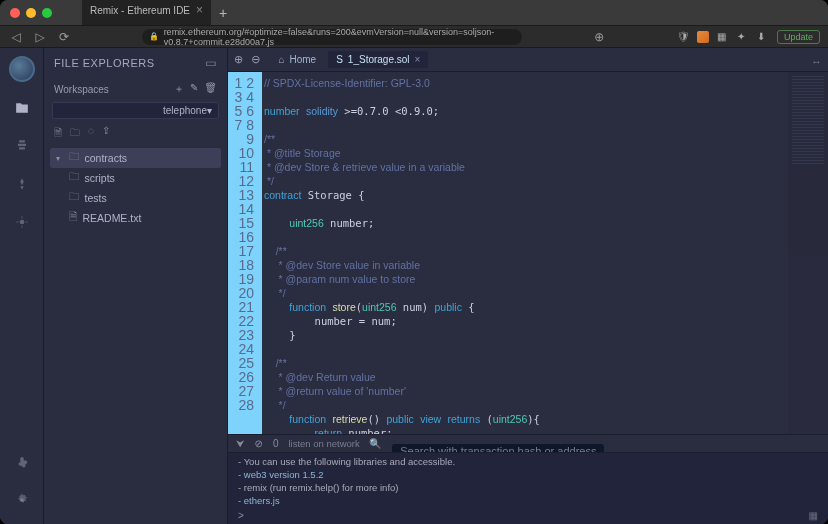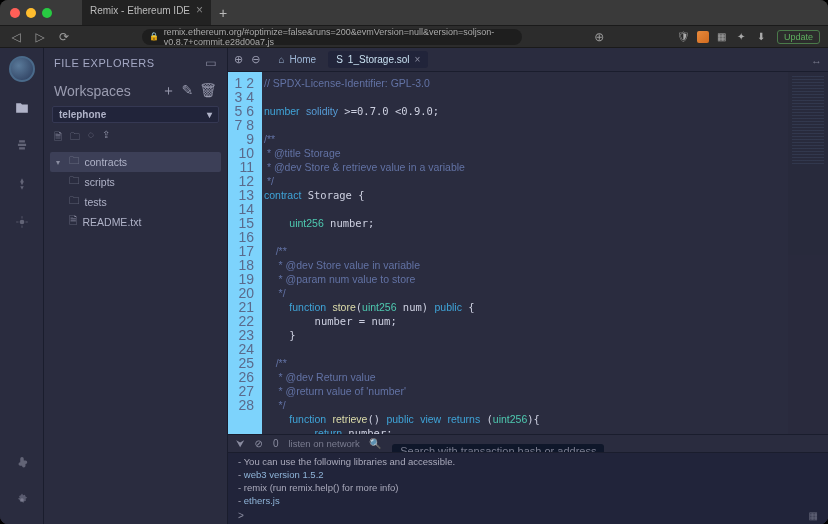--- a/index.html
+++ b/index.html
@@ -25,23 +25,23 @@
     .update-btn { font-size: 9px; color: #5fb05f; border: 1px solid #4a7a4a; padding: 1px 6px; border-radius: 3px; }
     .app { flex: 1; display: flex; background: #2a2c3f; overflow: hidden; }
     .icon-sidebar { width: 44px; background: #2a2c3f; border-right: 1px solid #1a1d2d; display: flex; flex-direction: column; align-items: center; padding-top: 8px; gap: 14px; }
     .icon-sidebar .remix-logo { width: 26px; height: 26px; border-radius: 50%; border: 2px solid #4a6a8a; background: radial-gradient(circle at 35% 35%, #5a7a9a, #2a3a5a); }
     .icon-sidebar .side-icon { color: #7a7c8f; font-size: 14px; cursor: pointer; width: 24px; height: 24px; display: flex; align-items: center; justify-content: center; }
     .icon-sidebar .side-icon.active { color: #b0b3c8; }
     .icon-sidebar .bottom-icons { margin-top: auto; margin-bottom: 12px; display: flex; flex-direction: column; gap: 12px; align-items: center;}
     .file-panel { width: 184px; background: #2a2c3f; border-right: 1px solid #1a1d2d; display: flex; flex-direction: column; color: #b0b3c8; font-size: 11px; }
     .panel-header { padding: 8px 10px; font-size: 11px; letter-spacing: 0.5px; display: flex; justify-content: space-between; align-items: center; color: #a4a8c4; }
     .panel-header-icon { font-size: 12px; color: #8a8ca0; }
-    .workspaces-row { padding: 4px 10px; display: flex; align-items: center; gap: 8px; font-size: 14px; color: #9a9cb0; }
+    .workspaces-row { padding: 4px 10px; display: flex; align-items: center; gap: 8px; font-size: 10px; color: #9a9cb0; }
     .workspaces-row .ws-actions { margin-left: auto; display: flex; gap: 6px; }
-    .ws-select { margin: 2px 8px; background: #21243a; border: 1px solid #353853; color: #b0b3c8; font-size: 10px; padding: 2px 6px; border-radius: 2px; display: flex; justify-content: space-between; font-weight: bold; }
+    .ws-select { margin: 2px 8px; background: #21243a; border: 1px solid #353853; color: #b0b3c8; font-size: 10px; padding: 2px 6px; border-radius: 2px; display: flex; justify-content: flex-end; }
     .toolbar-row { padding: 4px 10px; display: flex; gap: 8px; font-size: 10px; color: #8a8ca0; }
     .tree { padding: 2px 6px; font-size: 10.5px; }
     .tree-item { display: flex; align-items: center; gap: 5px; padding: 1px 6px; border-radius: 2px; color: #b0b3c8; }
     .tree-item.selected { background: #3c3f57; }
     .tree-item .caret { font-size: 8px; color: #8a8ca0; width: 8px; }
     .tree-item .folder-icon { color: #8a8ca0; }
     .tree-item .file-icon { color: #8a8ca0; }
     .main-area { flex: 1; display: flex; flex-direction: column; background: #2a2c3f; overflow: hidden; }
     .editor-tabs { height: 24px; display: flex; align-items: center; padding: 0 6px; gap: 4px; border-bottom: 1px solid #1a1d2d; }
     .etab-actions { display: flex; gap: 8px; color: #9a9cb0; font-size: 11px; margin-right: 6px; }

